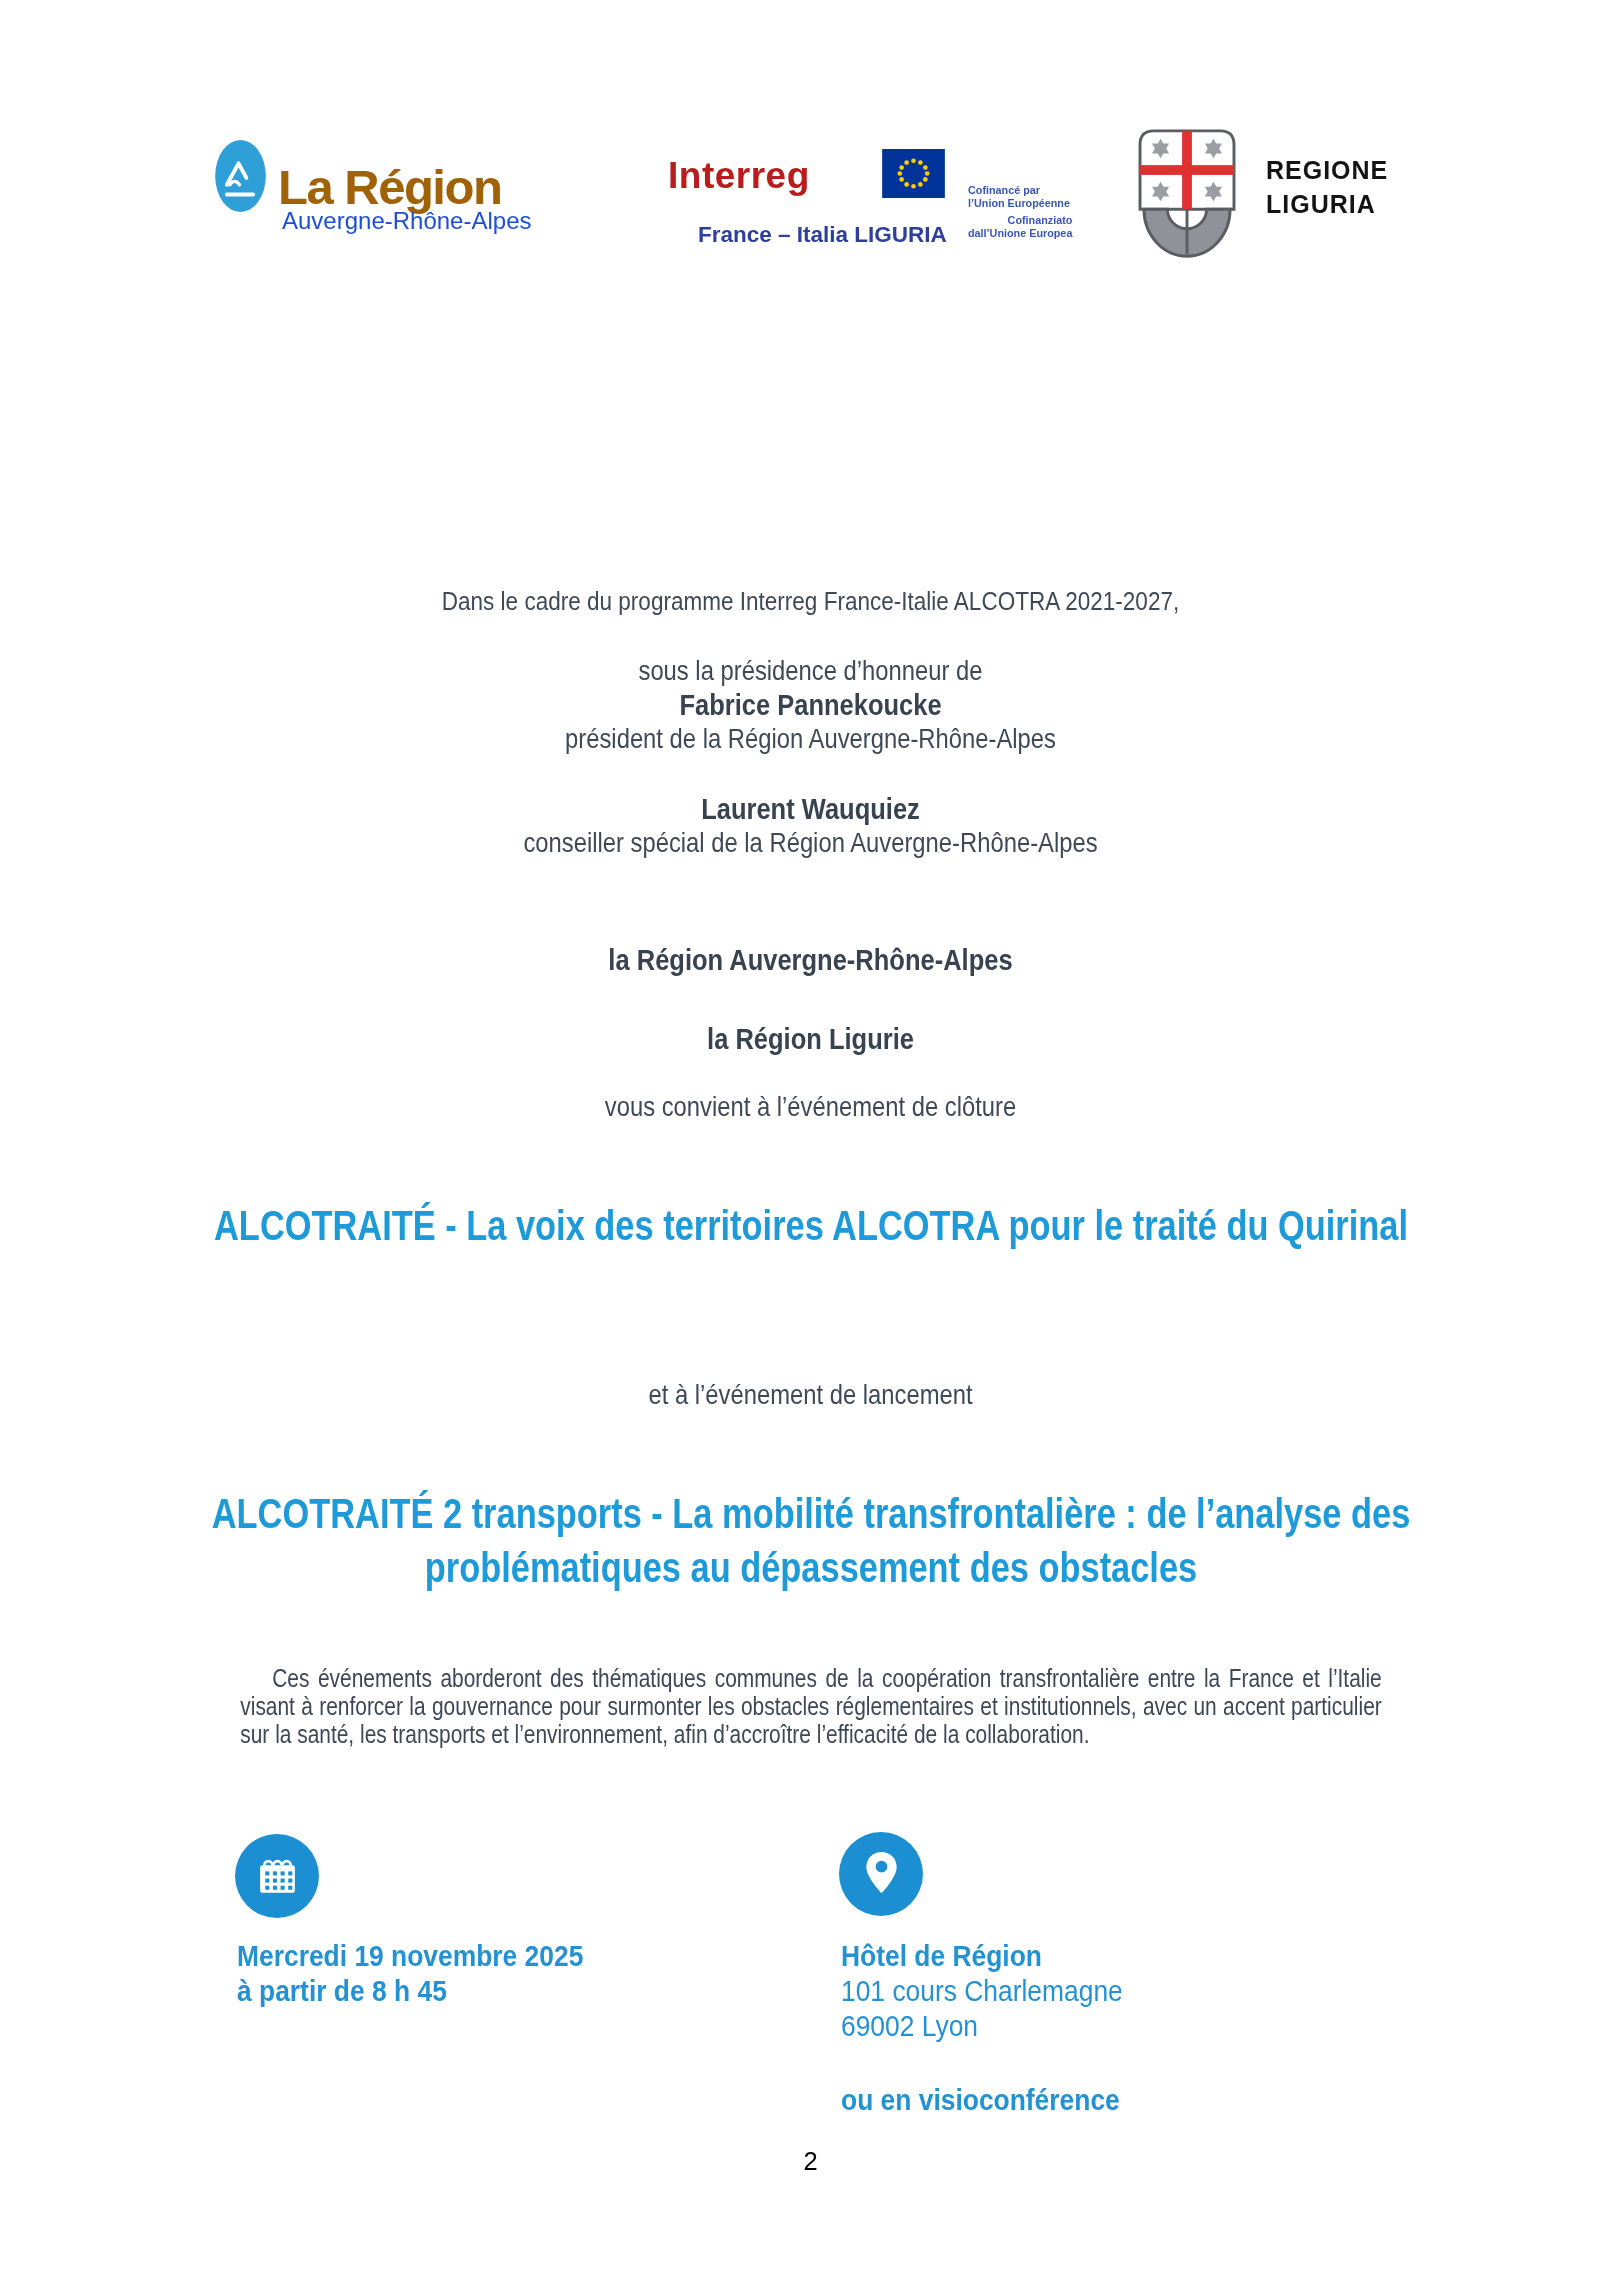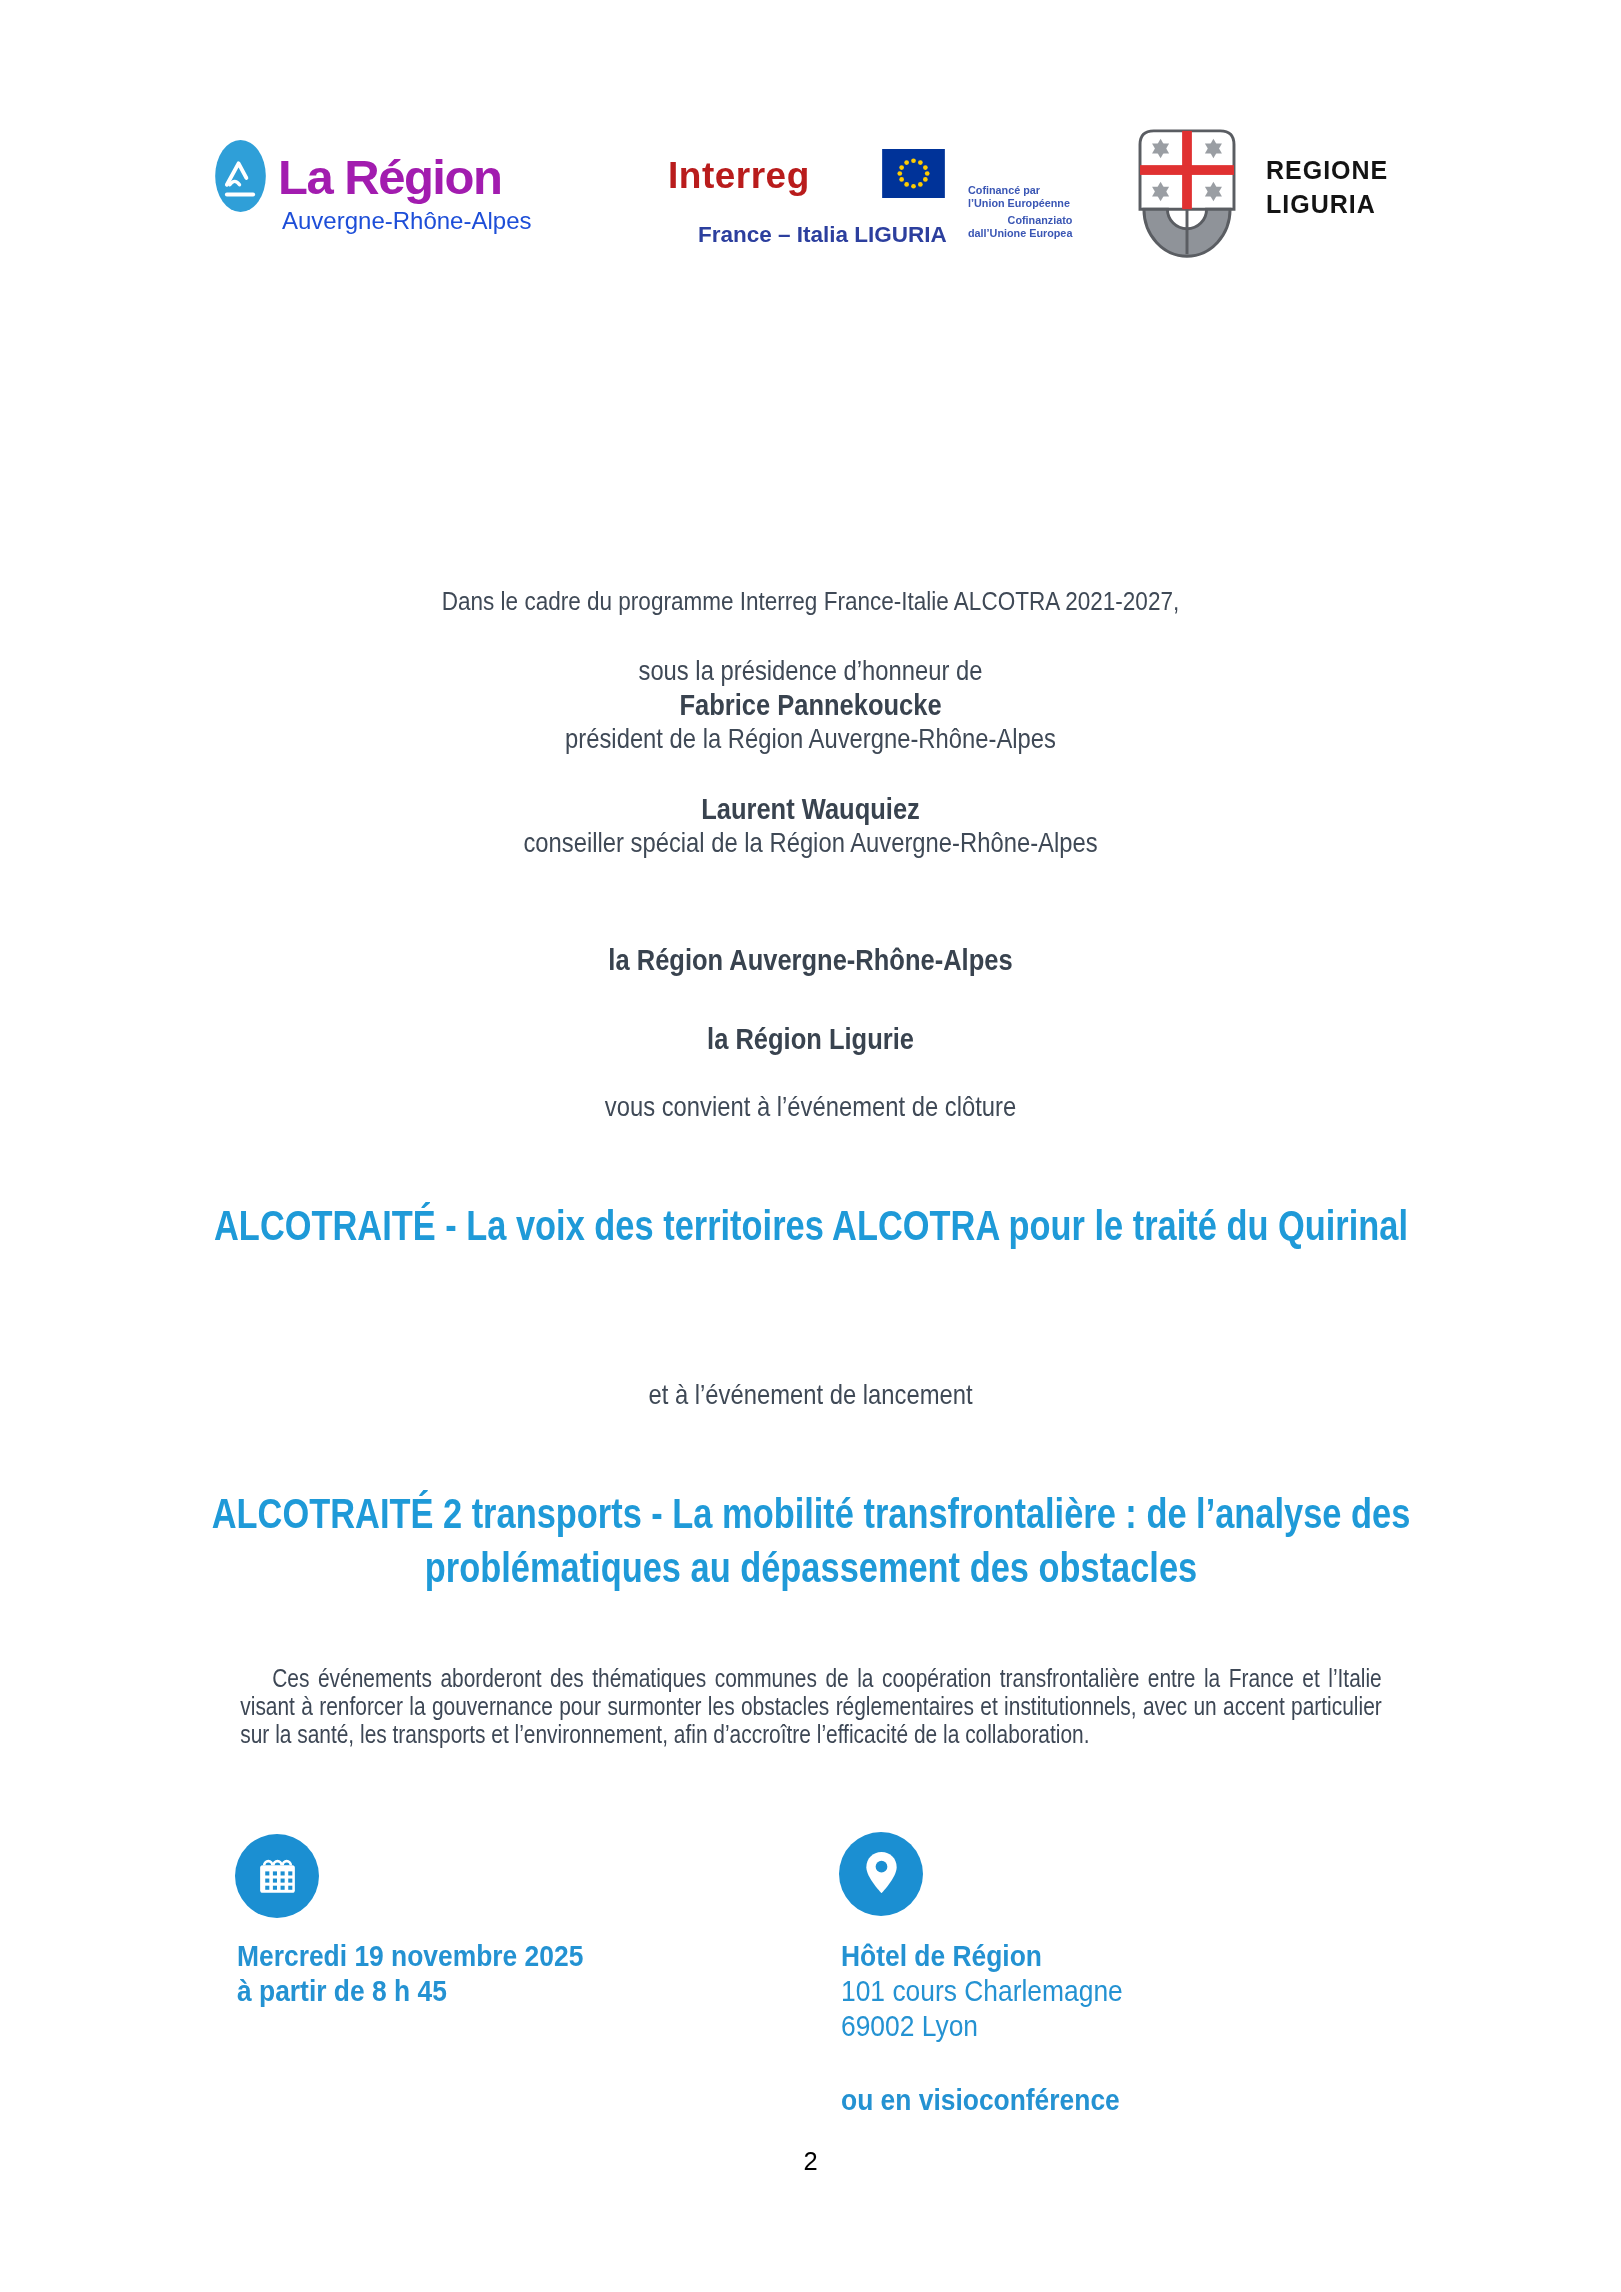--- a/index.html
+++ b/index.html
@@ -5,21 +5,21 @@
   html,body { margin:0; padding:0; background:#ffffff; }
   .page {
     position:relative; width:1621px; height:2293px; margin:0 auto;
     background:#ffffff; overflow:hidden;
     font-family:"Liberation Sans","DejaVu Sans",sans-serif;
     color:#3d4755;
   }
   .abs { position:absolute; }
 
   
-  .aura-title { left:278px; top:149px; font-size:49px; font-weight:bold; color:#a21caf; letter-spacing:-1.5px; }
+  .aura-title { left:278px; top:159px; font-size:49px; font-weight:bold; color:#a16207; letter-spacing:-1.5px; }
   .aura-sub   { left:282px; top:207px; font-size:24px; color:#1d4ed8; }
   .interreg-word { left:668px; top:155px; font-size:37px; font-weight:bold; color:#b91c1c; letter-spacing:0.5px; }
   .cofinance { left:968px; top:150px; font-size:10.8px; line-height:12.7px; font-weight:bold; color:#3a56b4;margin-top:34px; }
   .cofinance .grp2 { margin-top:4.9px;text-align:right; }
   .alcotra-line { left:698px; top:222px; font-size:22.5px; font-weight:bold; color:#2c3f9e; }
   .liguria-text { left:1266px; top:153px; font-size:25px; line-height:34px; font-weight:bold; color:#141414; letter-spacing:1px; }
 
   
   .banner { left:208px; top:292px; width:1208px; height:231px; background:#0d93d5; }
   .banner-cut { position:absolute; left:5.9px; top:115px; width:1202px; height:117px;

